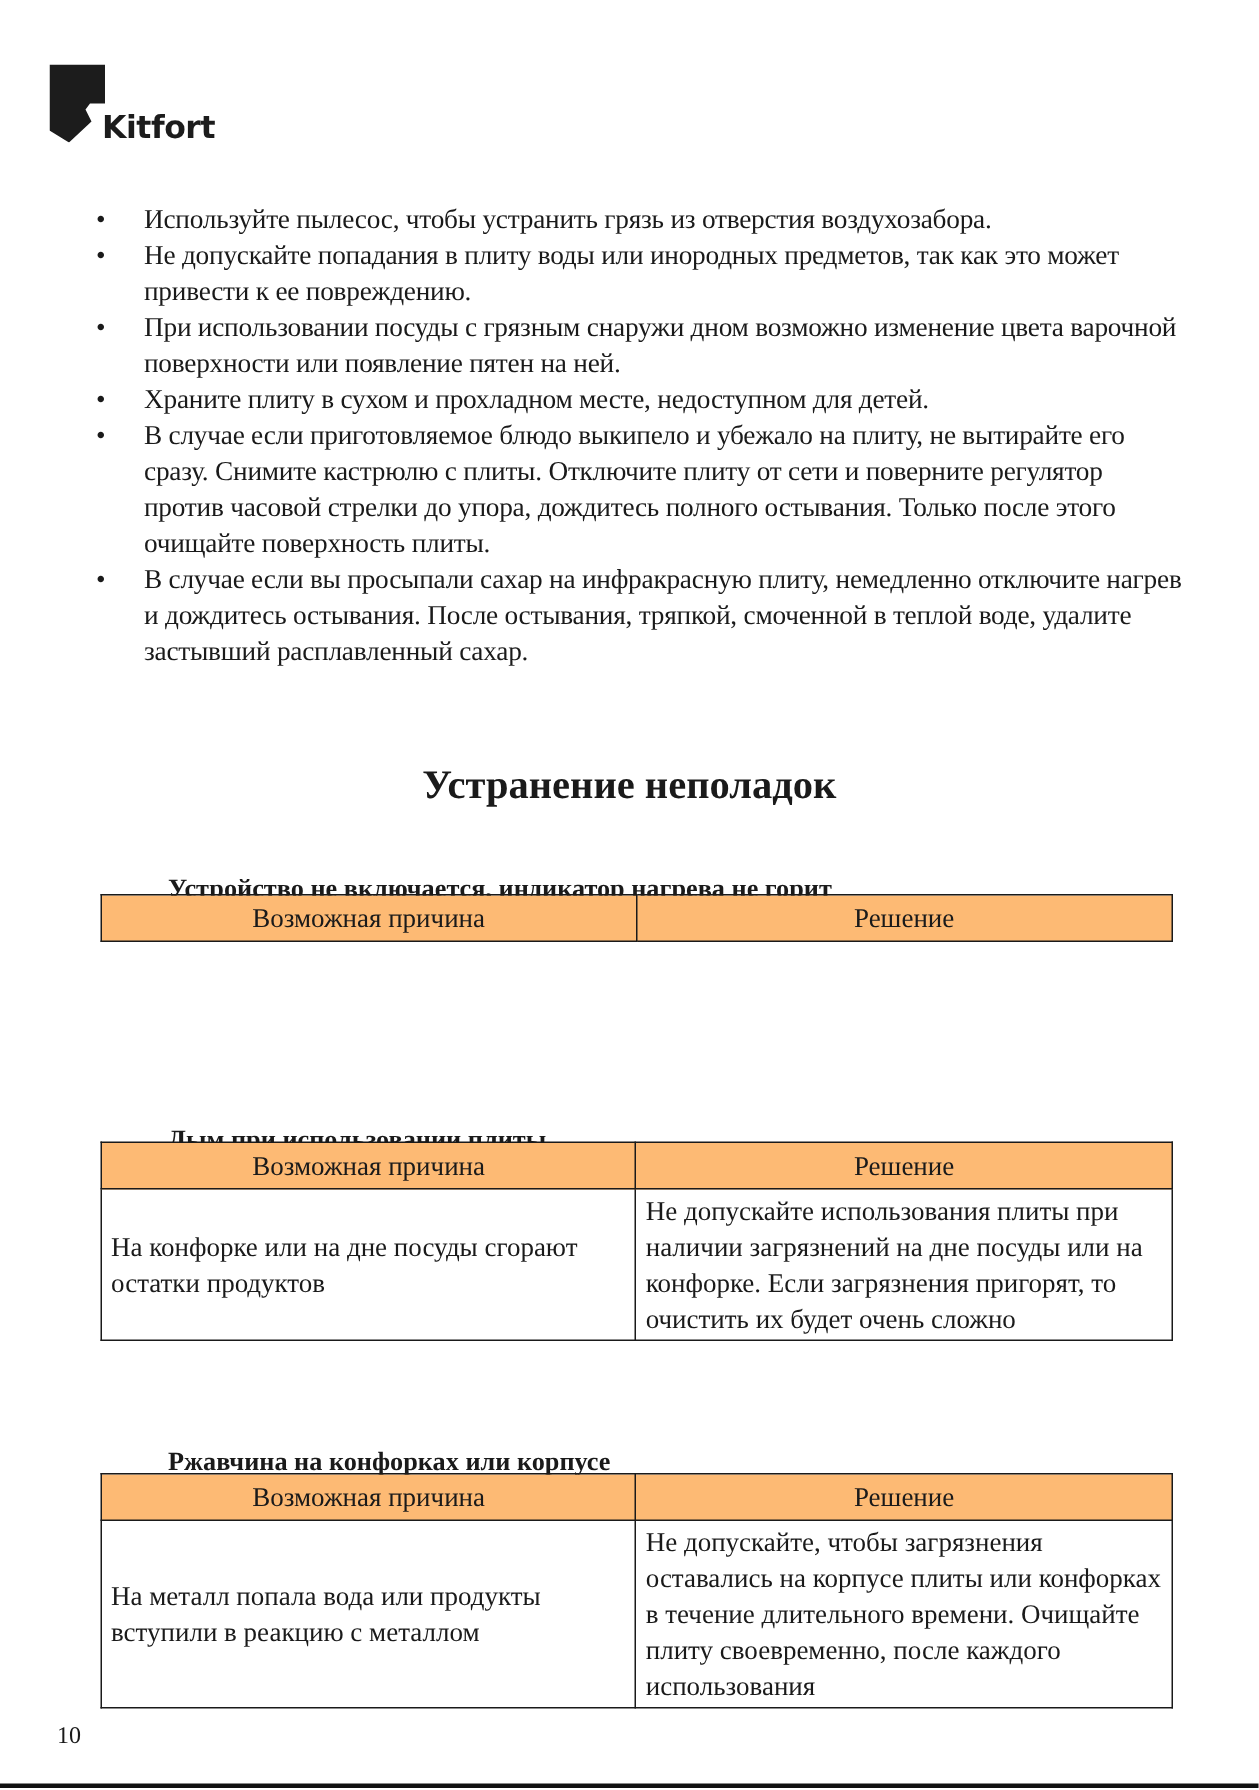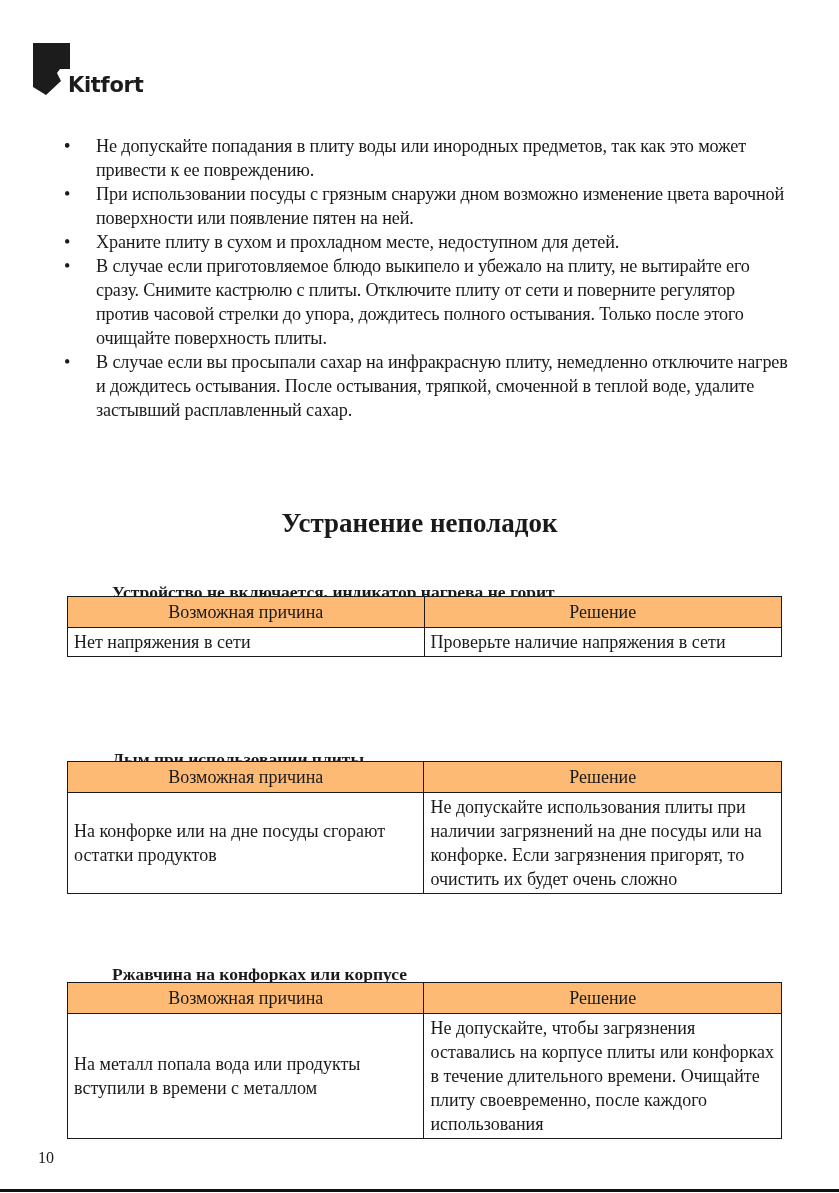--- a/index.html
+++ b/index.html
@@ -47,44 +47,40 @@
 <body>
 
 <div class="logo">
   <svg class="logo-mark" viewBox="0 0 38 52">
     <path d="M0 0 H37 V26 H27 L24 30 L28 38 L13 52 L0 44 Z" fill="#1c1c1c"></path>
   </svg>
   <span class="logo-text">Kitfort</span>
 </div>
 
 <ul class="bullets">
-  <li><span class="bullet">•</span></li>
+  <li><span class="bullet">•</span><span>Используйте пылесос, чтобы устранить грязь из отверстия воздухозабора.</span></li>
   <li><span class="bullet">•</span><span>Не допускайте попадания в плиту воды или инородных предметов, так как это может привести к ее повреждению.</span></li>
   <li><span class="bullet">•</span><span>При использовании посуды с грязным снаружи дном возможно изменение цвета варочной поверхности или появление пятен на ней.</span></li>
   <li><span class="bullet">•</span><span>Храните плиту в сухом и прохладном месте, недоступном для детей.</span></li>
   <li><span class="bullet">•</span><span>В случае если приготовляемое блюдо выкипело и убежало на плиту, не вытирайте его сразу. Снимите кастрюлю с плиты. Отключите плиту от сети и поверните регулятор против часовой стрелки до упора, дождитесь полного остывания. Только после этого очищайте поверхность плиты.</span></li>
   <li><span class="bullet">•</span><span>В случае если вы просыпали сахар на инфракрасную плиту, немедленно отключите нагрев и дождитесь остывания. После остывания, тряпкой, смоченной в теплой воде, удалите застывший расплавленный сахар.</span></li>
 </ul>
 
 <h1 class="section-title">Устранение неполадок</h1>
 
 <h2 class="sub" style="top:565px;">Устройство не включается, индикатор нагрева не горит</h2>
 <table class="tbl" style="top:596px;">
   <colgroup>
       <col class="c1">
       <col class="c2">
     </colgroup>
   <tbody>
       <tr>
     <th>Возможная причина</th>
     <th>Решение</th>
-  </tr>
-  <tr>
-    <td>Нет напряжения в сети</td>
-    <td>Проверьте наличие напряжения в сети</td>
   </tr>
 </tbody>
   </table>
 
 <h2 class="sub" style="top:732px;text-align:center;">Дым при использовании плиты</h2>
 <table class="tbl" style="top:761px;">
   <colgroup>
       <col class="c1">
       <col class="c2">
     </colgroup>
@@ -105,20 +101,20 @@
   <colgroup>
       <col class="c1">
       <col class="c2">
     </colgroup>
   <tbody>
       <tr>
     <th>Возможная причина</th>
     <th>Решение</th>
   </tr>
   <tr>
-    <td>На металл попала вода или продукты вступили в времени с металлом</td>
+    <td>На металл попала вода или продукты вступили в реакцию с металлом</td>
     <td>Не допускайте, чтобы загрязнения оставались на корпусе плиты или конфорках в течение длительного времени. Очищайте плиту своевременно, после каждого использования</td>
   </tr>
 </tbody>
   </table>
 
 <div class="page-num">10</div>
 <div class="bottom-rule"></div>
 
 </body></html>

